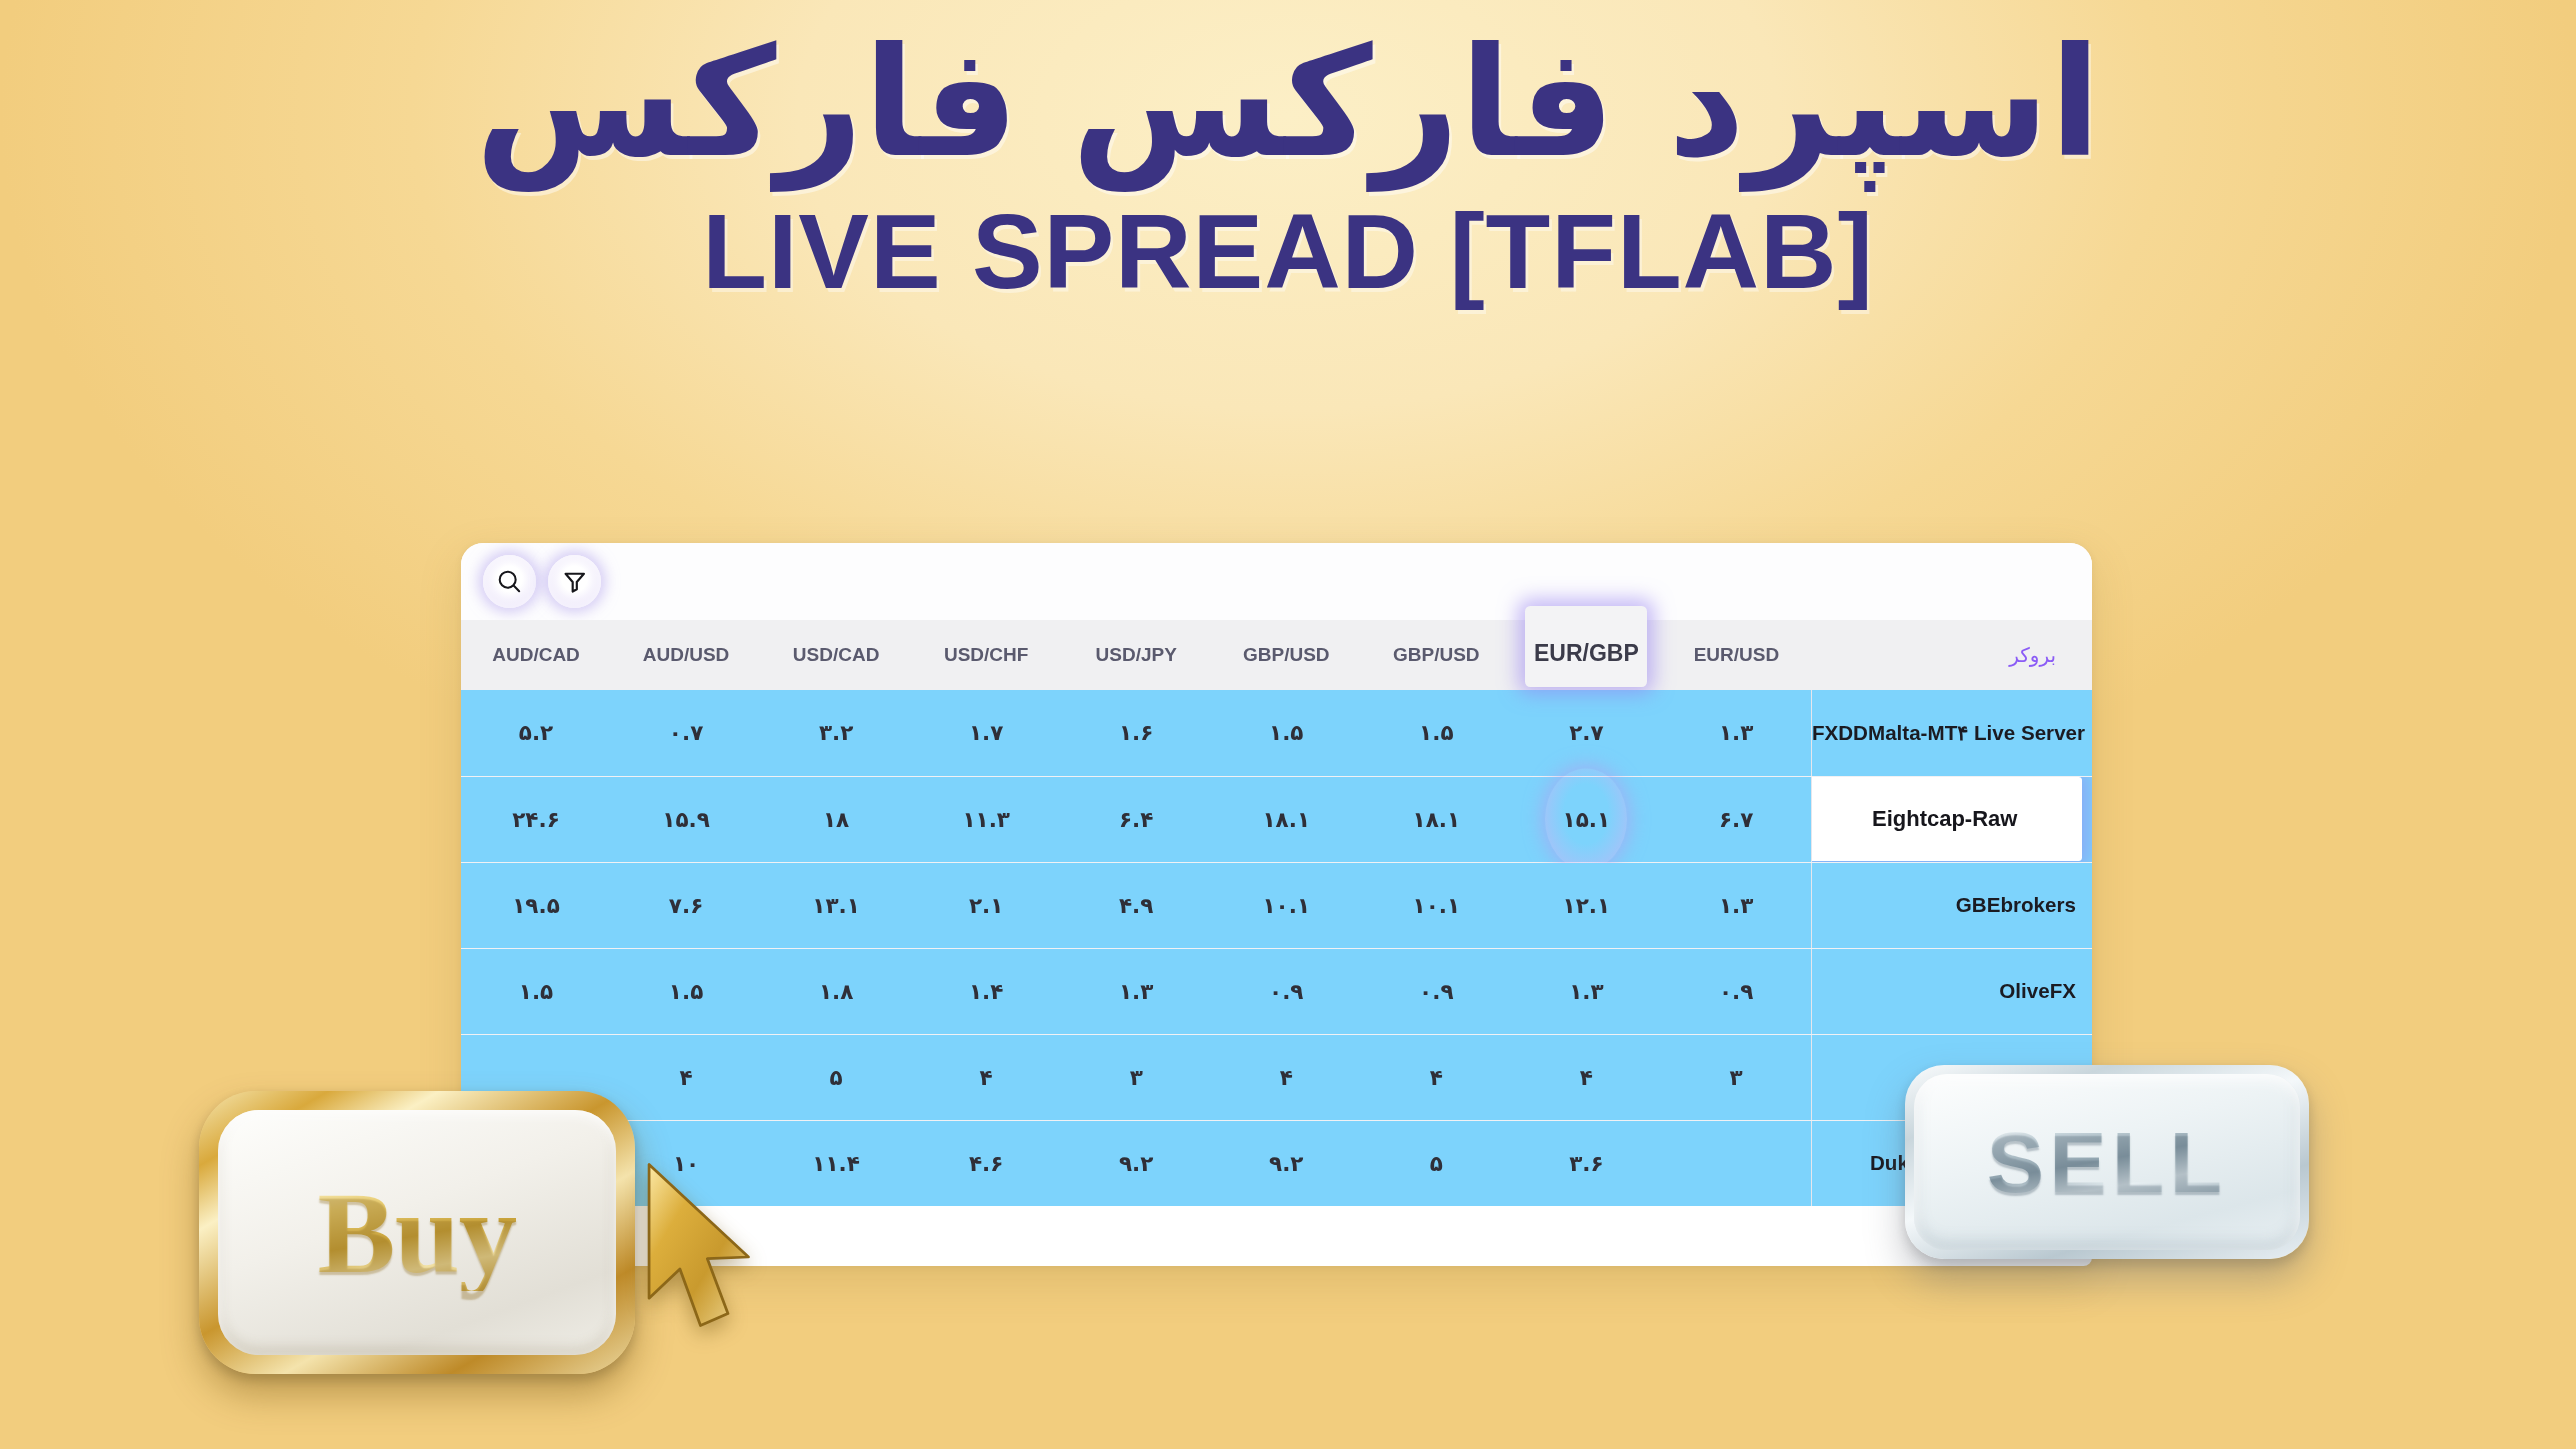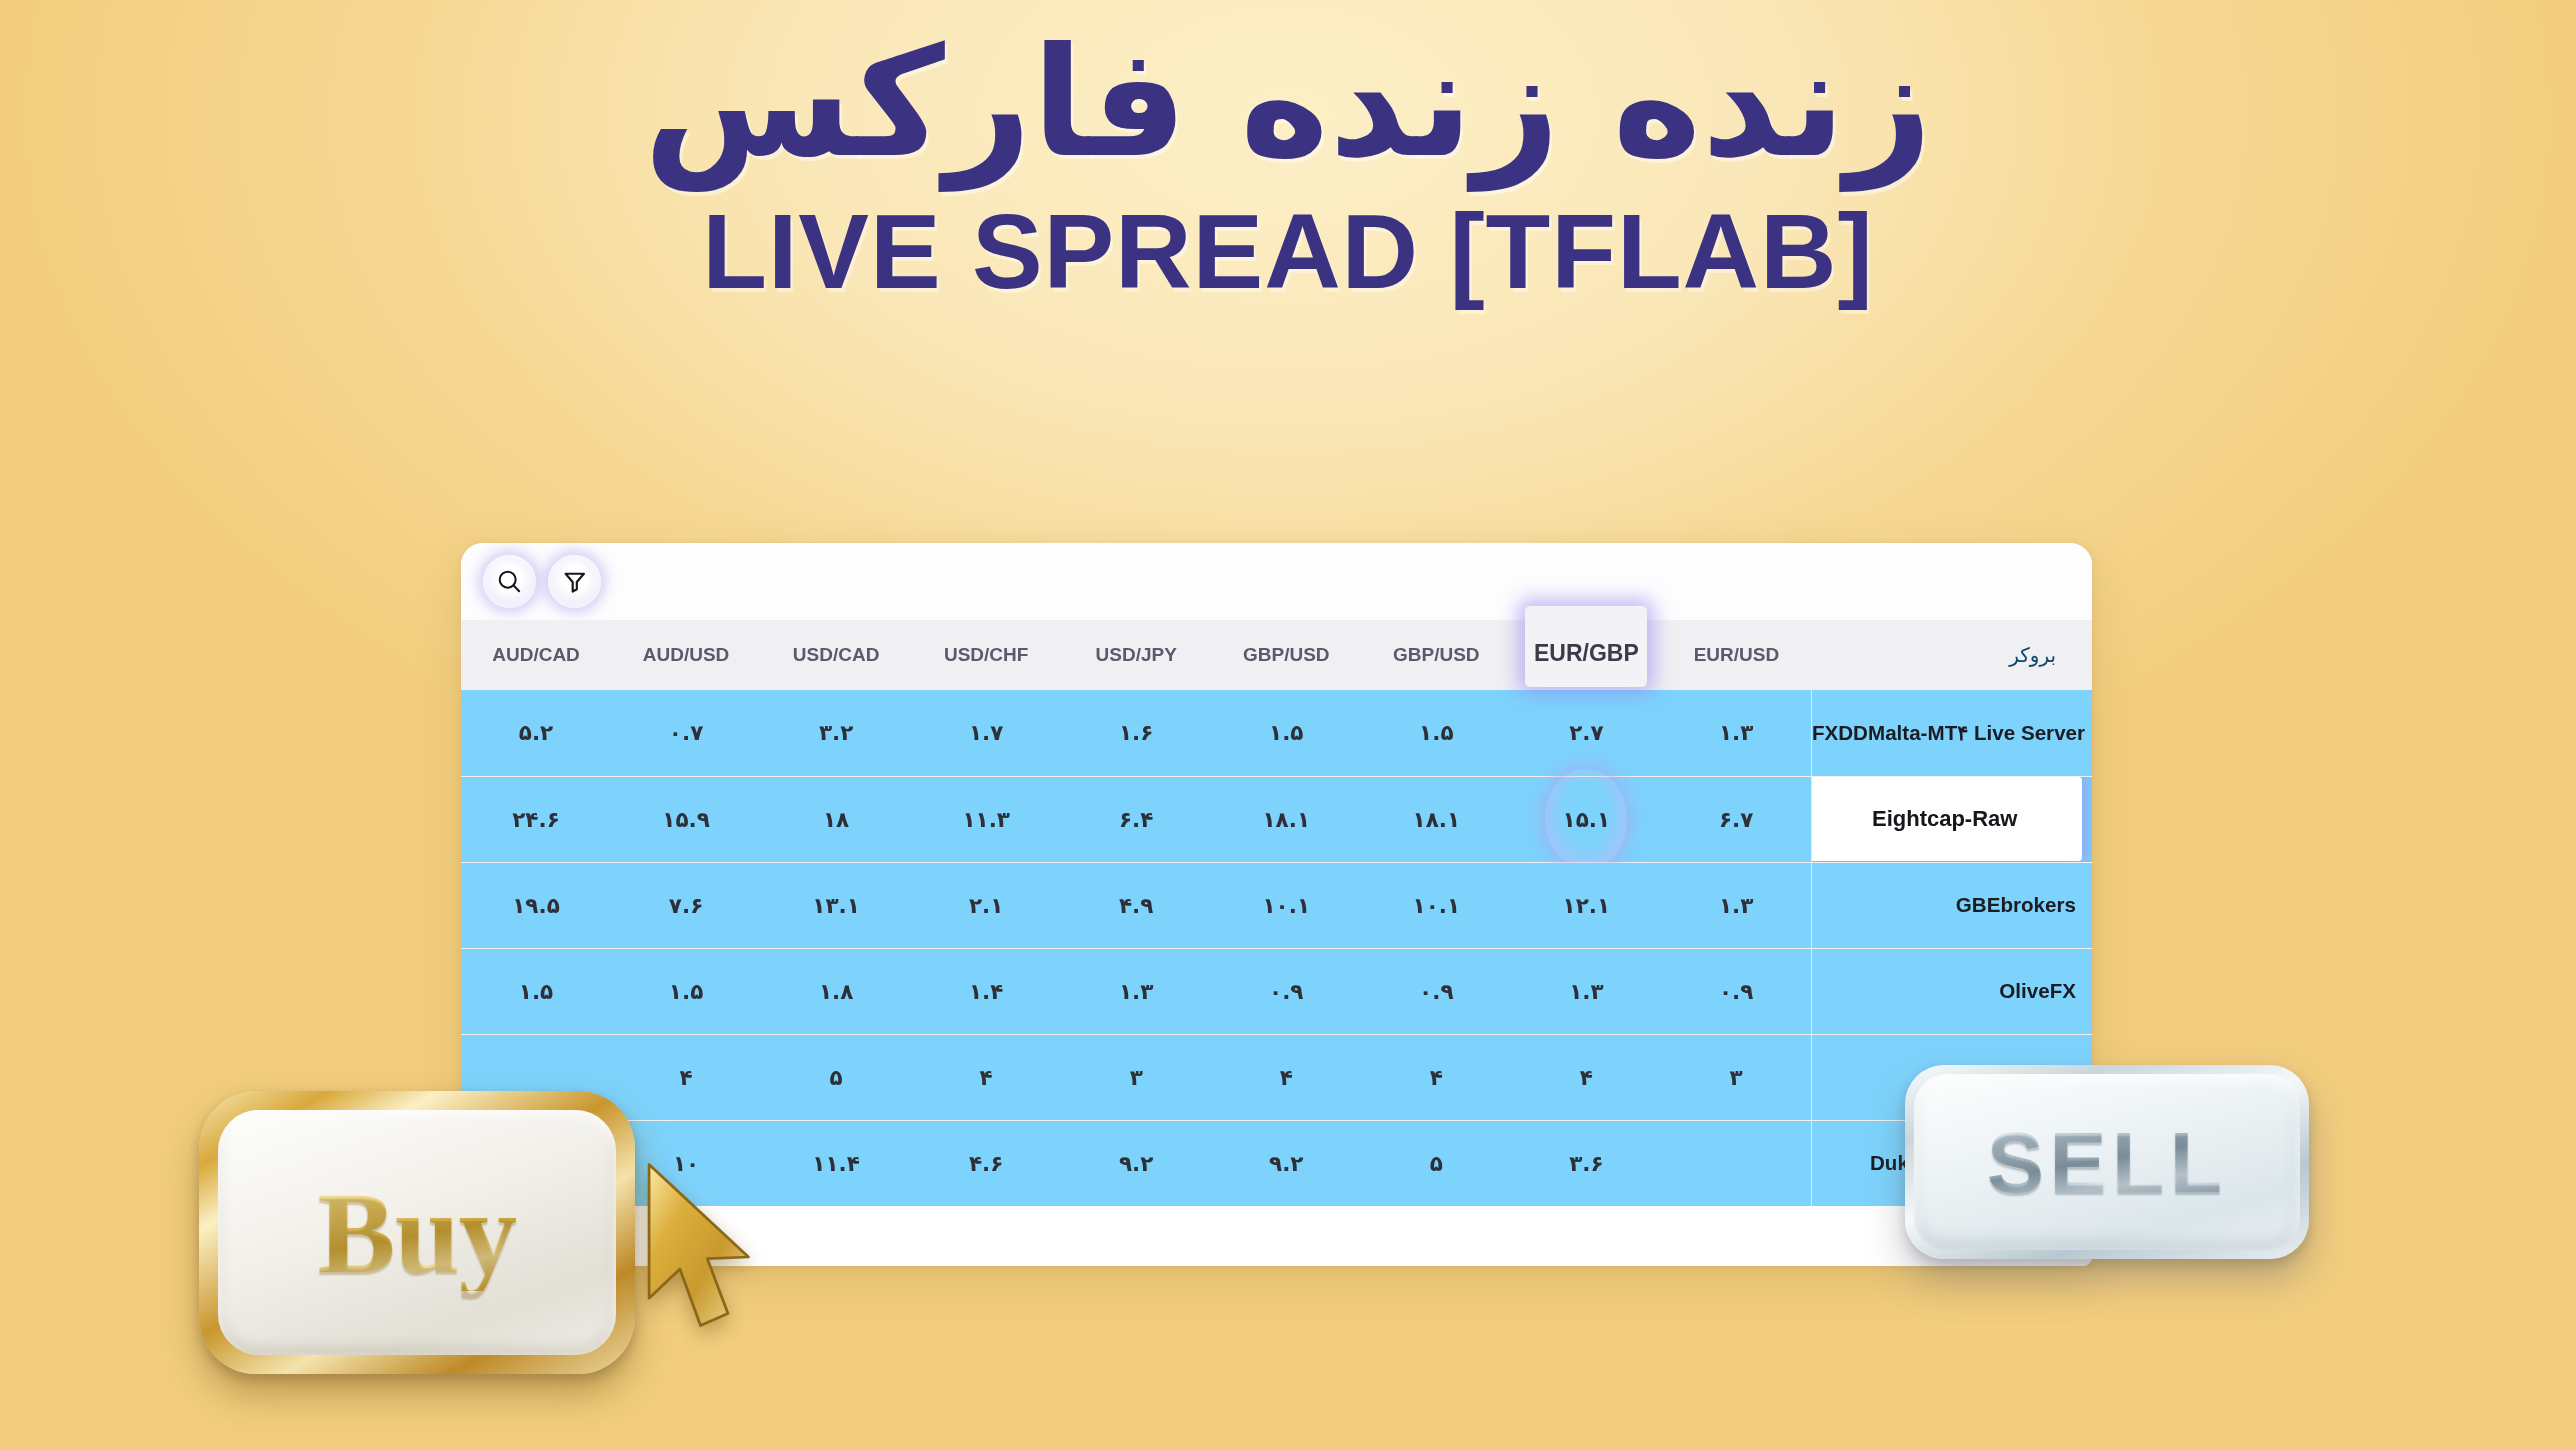--- a/index.html
+++ b/index.html
@@ -77,21 +77,21 @@
     vertical-align:middle;
     white-space:nowrap;
     position:relative;
   }
   .tbl thead th.broker-h{
     text-align:right;
     padding-right:36px;
     direction:rtl;
     font-size:20px;
     font-weight:400;
-    color:#0c4a6e;
+    color:#8b5cf6;
   }
   .tbl tbody td{
     height:86px;
     text-align:center;
     vertical-align:middle;
     font-size:21.5px;
     color:#2F2F38;
     font-family:"DejaVu Sans", sans-serif;
     border-bottom:0.9px solid #F1F1F4;
     background:#7dd3fc;
@@ -207,21 +207,21 @@
   .cursor{
     position:absolute; left:642px; top:1161px;
     width:129px; height:180px; z-index:10;
     filter:drop-shadow(0 8.6px 10.3px rgba(120,90,25,.45));
   }
 </style>
 </head>
 <body>
 
 <div class="headline-wrap">
-  <div class="title-fa">زنده زنده فارکس</div>
+  <div class="title-fa">اسپرد فارکس فارکس</div>
   <div class="title-en">LIVE SPREAD [TFLAB]</div>
 </div>
 
 <div class="app-panel">
 
   <div class="toolbar">
     <div class="icon-btn">
       <span>
         <svg width="29" height="29" viewBox="0 0 24 24" fill="none" stroke="#17171C" stroke-width="1.7" stroke-linecap="round">
           <circle cx="10.5" cy="10.5" r="6.6"></circle>

